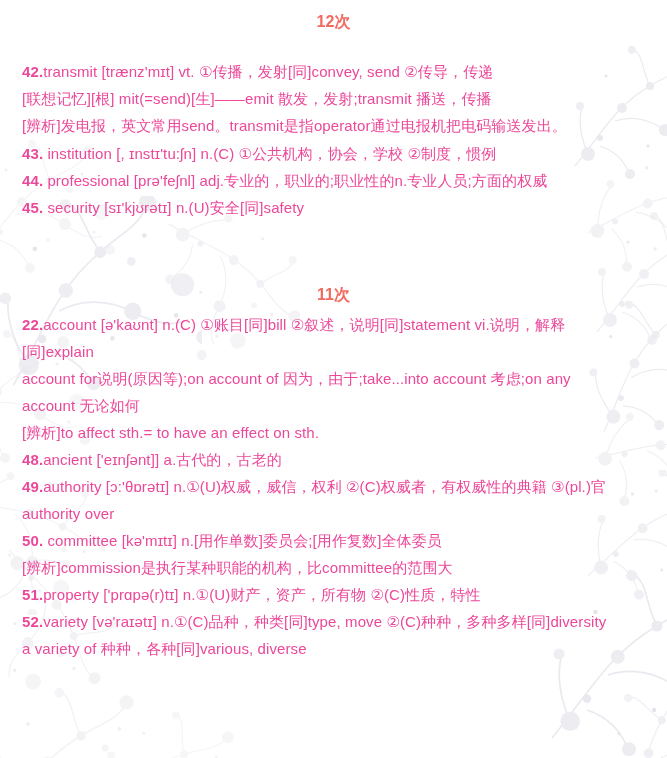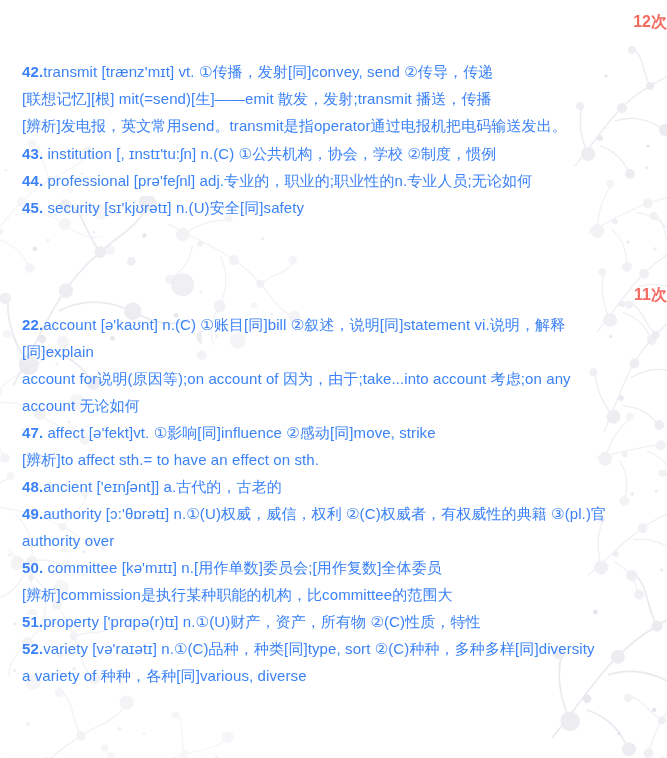--- a/index.html
+++ b/index.html
@@ -7,26 +7,26 @@
     width:667px;height:758px;overflow:hidden;position:relative;
     background:#ffffff;
     font-family:"Liberation Sans","DejaVu Sans",sans-serif;
   }
   .page{position:absolute;inset:0;}
   
   .deco{position:absolute;pointer-events:none;z-index:0;}
   .content{position:absolute;inset:0;z-index:1;}
   .sec-title{
     position:absolute;left:0;right:0;margin:0;
-    text-align:right;font-size:16px;font-weight:bold;
+    text-align:center;font-size:16px;font-weight:bold;
     color:#f4695f;line-height:22px;
   }
   .s1-title{top:11px;}
   .s2-title{top:284px;}
-  .sec-body{position:absolute;left:22px;width:632px;color:#3b82f6;font-size:15px;}
+  .sec-body{position:absolute;left:22px;width:632px;color:#ec4899;font-size:15px;}
   .s1-body{top:58px;}
   .s1-body .line{line-height:27.2px;}
   .s2-body{top:311px;}
   .s2-body .line{line-height:27px;}
   .line{white-space:nowrap;overflow:hidden;letter-spacing:0.1px;}
   .num{font-weight:bold;}
 </style>
 </head>
 <body>
 
@@ -109,51 +109,50 @@
     <h2 class="sec-title s1-title">12次</h2>
     <div class="sec-body s1-body">
     <div class="line"><span class="num">42.</span><span class="txt">transmit [trænz'mɪt] vt. ①传播，发射[同]convey, send ②传导，传递</span></div>
 
     <div class="line"><span class="num"></span><span class="txt">[联想记忆][根] mit(=send)[生]——emit 散发，发射;transmit 播送，传播</span></div>
 
     <div class="line"><span class="num"></span><span class="txt">[辨析]发电报，英文常用send。transmit是指operator通过电报机把电码输送发出。</span></div>
 
     <div class="line"><span class="num">43.</span><span class="txt"> institution [, ɪnstɪ'tu:ʃn] n.(C) ①公共机构，协会，学校 ②制度，惯例</span></div>
 
-    <div class="line"><span class="num">44.</span><span class="txt"> professional [prə'feʃnl] adj.专业的，职业的;职业性的n.专业人员;无论如何</span></div>
+    <div class="line"><span class="num">44.</span><span class="txt"> professional [prə'feʃnl] adj.专业的，职业的;职业性的n.专业人员;方面的权威</span></div>
 
     <div class="line"><span class="num">45.</span><span class="txt"> security [sɪ'kjʊrətɪ] n.(U)安全[同]safety</span></div>
   </div>
 
     <h2 class="sec-title s2-title">11次</h2>
     <div class="sec-body s2-body">
     <div class="line"><span class="num">22.</span><span class="txt">account [ə'kaʊnt] n.(C) ①账目[同]bill ②叙述，说明[同]statement vi.说明，解释</span></div>
 
     <div class="line"><span class="num"></span><span class="txt">[同]explain</span></div>
 
     <div class="line"><span class="num"></span><span class="txt">account for说明(原因等);on account of 因为，由于;take...into account 考虑;on any</span></div>
 
     <div class="line"><span class="num"></span><span class="txt">account 无论如何</span></div>
 
-    <div class="line"><span class="num">47.</span><span class="txt"> affect [ə'fekt]vt. ①影响[同]influence ②感动[同]move, strike</span></div>
 
     <div class="line"><span class="num"></span><span class="txt">[辨析]to affect sth.= to have an effect on sth.</span></div>
 
     <div class="line"><span class="num">48.</span><span class="txt">ancient ['eɪnʃənt]] a.古代的，古老的</span></div>
 
     <div class="line"><span class="num">49.</span><span class="txt">authority [ɔ:'θɒrətɪ] n.①(U)权威，威信，权利 ②(C)权威者，有权威性的典籍 ③(pl.)官</span></div>
 
 
     <div class="line"><span class="num"></span><span class="txt">authority over</span></div>
 
     <div class="line"><span class="num">50.</span><span class="txt"> committee [kə'mɪtɪ] n.[用作单数]委员会;[用作复数]全体委员</span></div>
 
     <div class="line"><span class="num"></span><span class="txt">[辨析]commission是执行某种职能的机构，比committee的范围大</span></div>
 
     <div class="line"><span class="num">51.</span><span class="txt">property ['prɑpə(r)tɪ] n.①(U)财产，资产，所有物 ②(C)性质，特性</span></div>
 
-    <div class="line"><span class="num">52.</span><span class="txt">variety [və'raɪətɪ] n.①(C)品种，种类[同]type, sort ②(C)种种，多种多样[同]diversity</span></div>
+    <div class="line"><span class="num">52.</span><span class="txt">variety [və'raɪətɪ] n.①(C)品种，种类[同]type, move ②(C)种种，多种多样[同]diversity</span></div>
 
     <div class="line"><span class="num"></span><span class="txt">a variety of 种种，各种[同]various, diverse</span></div>
   </div>
   </div>
 
 </div>
 
 </body></html>

